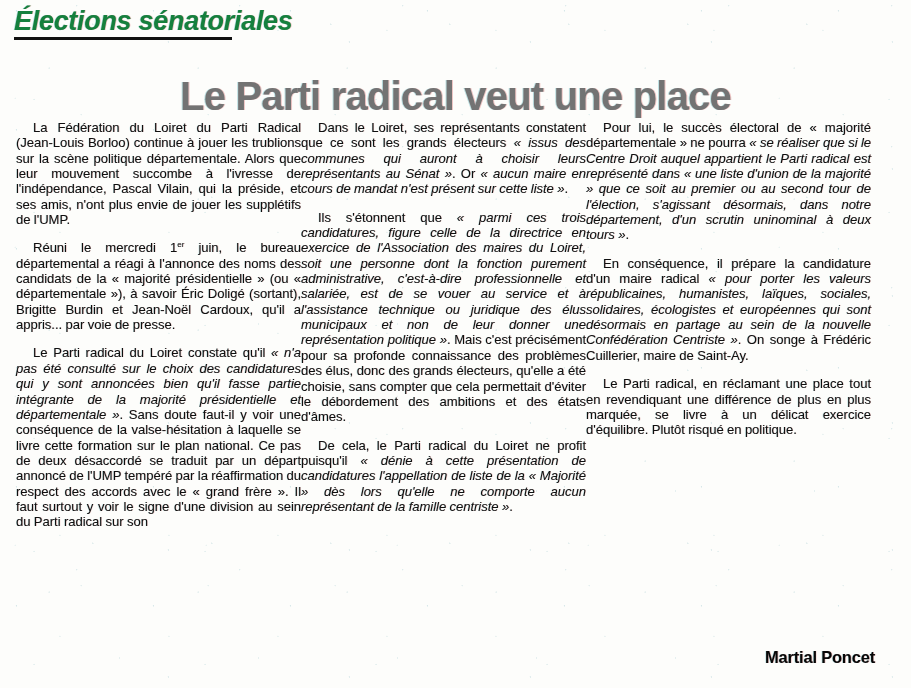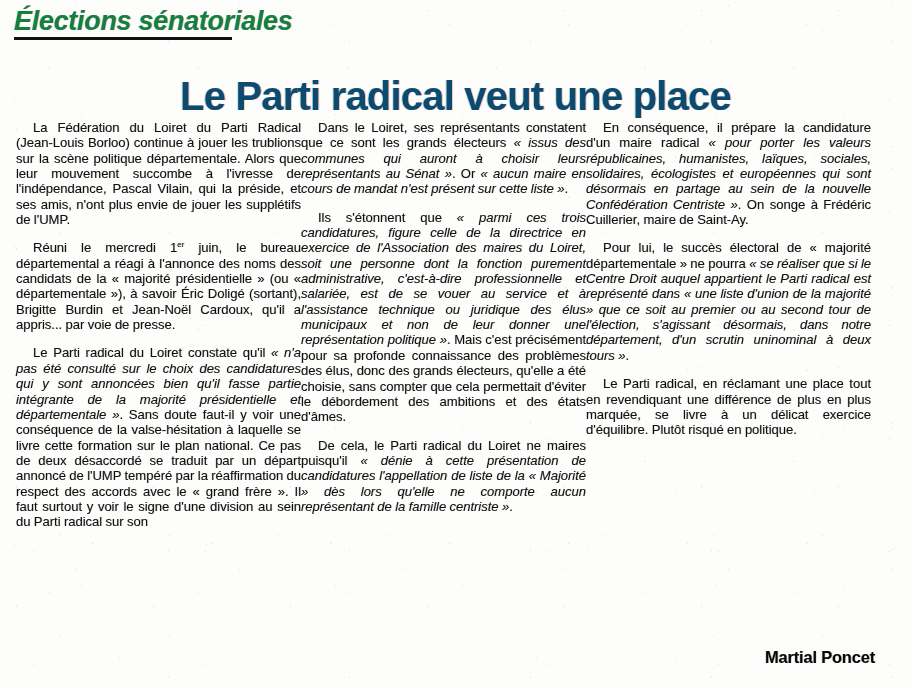--- a/index.html
+++ b/index.html
@@ -69,21 +69,21 @@
   #headline {
     position: absolute;
     left: 0;
     right: 0;
     top: 48px;
     text-align: center;
     font-weight: bold;
     font-size: 40px;
     line-height: 1.05;
     letter-spacing: -0.8px;
-    color: #0c4a6e;
+    color: #737373;
     text-shadow: 1px 0 rgba(205,70,70,.30), -1px 0 rgba(0,140,150,.25);
   }
 
   
   #columns {
     position: absolute;
     left: 16px;
     top: 120px;
     width: 884px;
     height: 560px;
@@ -155,30 +155,30 @@
     </div>
 
     <div class="col">
       <p>
         <span>Dans le Loiret, ses représentants constatent que ce sont les grands électeurs </span><span class="q">« issus des communes qui auront à choisir leurs représentants au Sénat »</span><span>. Or </span><span class="q">« aucun maire en cours de mandat n'est présent sur cette liste »</span><span>.</span>
       </p>
       <p>
         <span>Ils s'étonnent que </span><span class="q">« parmi ces trois candidatures, figure celle de la directrice en exercice de l'Association des maires du Loiret, soit une personne dont la fonction purement administrative, c'est-à-dire professionnelle et salariée, est de se vouer au service et à l'assistance technique ou juridique des élus municipaux et non de leur donner une représentation politique »</span><span>. Mais c'est précisément pour sa profonde connaissance des problèmes des élus, donc des grands électeurs, qu'elle a été choisie, sans compter que cela permettait d'éviter le débordement des ambitions et des états d'âmes.</span>
       </p>
       <p>
-        <span>De cela, le Parti radical du Loiret ne maires puisqu'il </span><span class="q">« dénie à cette présentation de candidatures l'appellation de liste de la « Majorité » dès lors qu'elle ne comporte aucun représentant de la famille centriste »</span><span>.</span>
+        <span>De cela, le Parti radical du Loiret ne profit puisqu'il </span><span class="q">« dénie à cette présentation de candidatures l'appellation de liste de la « Majorité » dès lors qu'elle ne comporte aucun représentant de la famille centriste »</span><span>.</span>
       </p>
     </div>
 
     <div class="col">
       <p>
-        <span>En conséquence, il prépare la candidature d'un maire radical </span><span class="q">« pour porter les valeurs républicaines, humanistes, laïques, sociales, solidaires, écologistes et européennes qui sont désormais en partage au sein de la nouvelle Confédération Centriste »</span><span>. On songe à Frédéric Cuillerier, maire de Saint-Ay.</span>
+        <span>Pour lui, le succès électoral de « majorité départementale » ne pourra </span><span class="q">« se réaliser que si le Centre Droit auquel appartient le Parti radical est représenté dans « une liste d'union de la majorité » que ce soit au premier ou au second tour de l'élection, s'agissant désormais, dans notre département, d'un scrutin uninominal à deux tours »</span><span>.</span>
       </p>
       <p>
-        <span>Pour lui, le succès électoral de « majorité départementale » ne pourra </span><span class="q">« se réaliser que si le Centre Droit auquel appartient le Parti radical est représenté dans « une liste d'union de la majorité » que ce soit au premier ou au second tour de l'élection, s'agissant désormais, dans notre département, d'un scrutin uninominal à deux tours »</span><span>.</span>
+        <span>En conséquence, il prépare la candidature d'un maire radical </span><span class="q">« pour porter les valeurs républicaines, humanistes, laïques, sociales, solidaires, écologistes et européennes qui sont désormais en partage au sein de la nouvelle Confédération Centriste »</span><span>. On songe à Frédéric Cuillerier, maire de Saint-Ay.</span>
       </p>
       <p>
         <span>Le Parti radical, en réclamant une place tout en revendiquant une différence de plus en plus marquée, se livre à un délicat exercice d'équilibre. Plutôt risqué en politique.</span>
       </p>
     </div>
 
   </div>
 
   <div id="byline">Martial Poncet</div>
 

